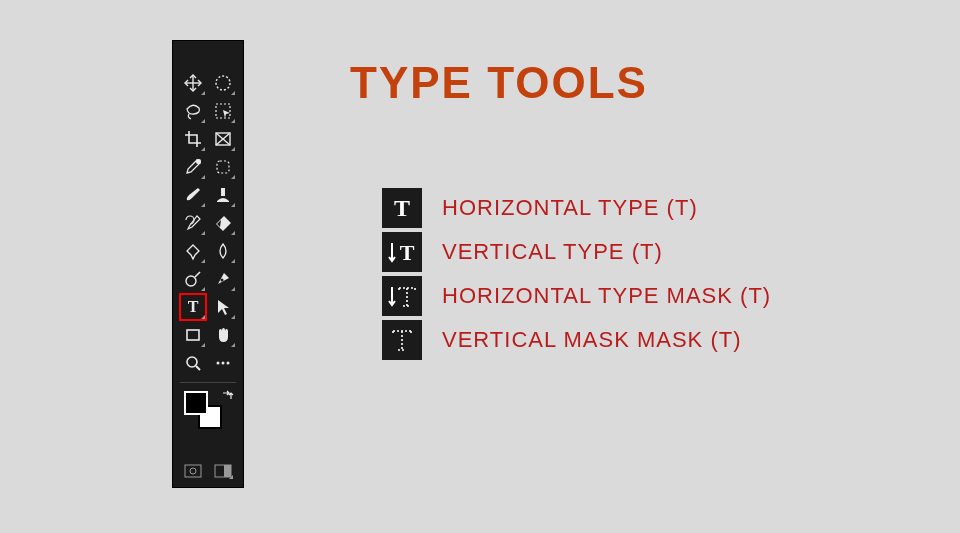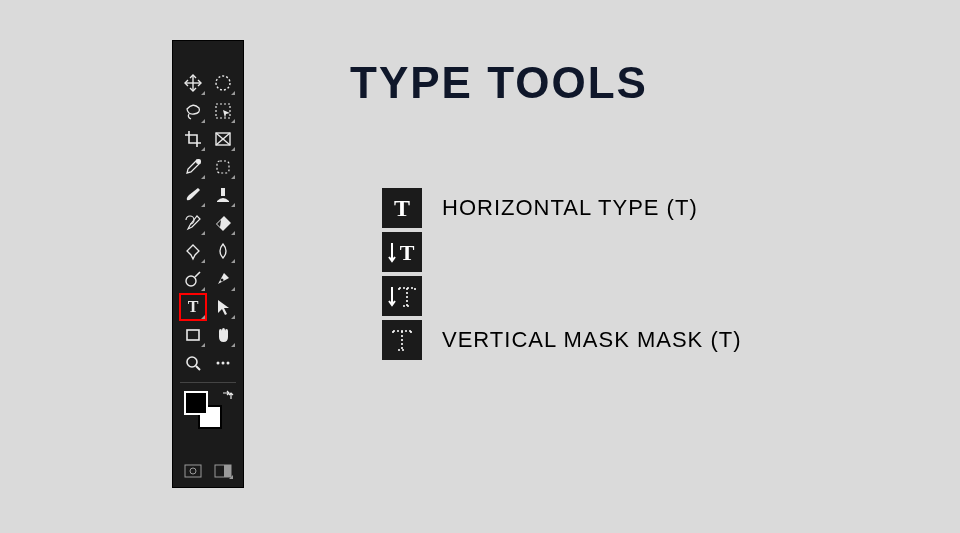--- a/index.html
+++ b/index.html
@@ -56,34 +56,34 @@
   }
   .bottom-row{
     display:flex;justify-content:center;gap:8px;
     position:absolute;bottom:8px;left:0;right:0;
   }
   .bottom-row .tool{width:22px;height:18px}
 
   
   .title{
     position:absolute;left:350px;top:58px;
-    font-size:44px;font-weight:800;color:#0f172a;letter-spacing:2px;
+    font-size:44px;font-weight:800;color:#c2410c;letter-spacing:2px;
   }
   .list{
     position:absolute;left:382px;top:186px;
   }
   .item{
     display:flex;align-items:center;gap:20px;height:44px;
   }
   .thumb{
     width:40px;height:40px;background:#1b1b1b;
     display:flex;align-items:center;justify-content:center;
   }
   .lbl{
-    font-size:22px;color:#000000;letter-spacing:1px;
+    font-size:22px;color:#b91c1c;letter-spacing:1px;
   }
 </style>
 </head>
 <body>
 
 <div class="toolbar">
   <div class="tool-grid">
 
     <div class="tool">
       <svg width="20" height="20" viewBox="0 0 20 20">
@@ -288,36 +288,38 @@
   </div>
 
   <div class="item">
     <div class="thumb">
       <svg width="34" height="32" viewBox="0 0 34 32">
         <line x1="7" y1="7" x2="7" y2="25" stroke="#fff" stroke-width="2"></line>
         <polyline points="4,21 7,25 10,21" stroke="#fff" stroke-width="2" fill="none"></polyline>
         <text x="22" y="24" text-anchor="middle" font-family="Georgia,serif" font-size="22" font-weight="bold" fill="#fff">T</text>
       </svg>
     </div>
+    <div class="lbl">VERTICAL TYPE (T)</div>
   </div>
 
   <div class="item">
     <div class="thumb">
       <svg width="34" height="32" viewBox="0 0 34 32">
         <line x1="7" y1="7" x2="7" y2="25" stroke="#fff" stroke-width="2"></line>
         <polyline points="4,21 7,25 10,21" stroke="#fff" stroke-width="2" fill="none"></polyline>
         <g stroke="#fff" stroke-width="1.6" stroke-dasharray="2 2" fill="none">
           <line x1="14" y1="8" x2="30" y2="8"></line>
           <line x1="14" y1="8" x2="14" y2="12"></line>
             <line x1="30" y1="8" x2="30" y2="12"></line>
           <line x1="22" y1="8" x2="22" y2="26"></line>
           <line x1="18" y1="26" x2="26" y2="26"></line>
         </g>
       </svg>
     </div>
+    <div class="lbl">HORIZONTAL TYPE MASK (T)</div>
   </div>
 
   <div class="item">
     <div class="thumb">
       <svg width="32" height="32" viewBox="0 0 32 32">
         <g stroke="#fff" stroke-width="1.6" stroke-dasharray="2 2" fill="none">
           <line x1="7" y1="7" x2="25" y2="7"></line>
           <line x1="7" y1="7" x2="7" y2="11"></line>
             <line x1="25" y1="7" x2="25" y2="11"></line>
           <line x1="16" y1="7" x2="16" y2="26"></line>

